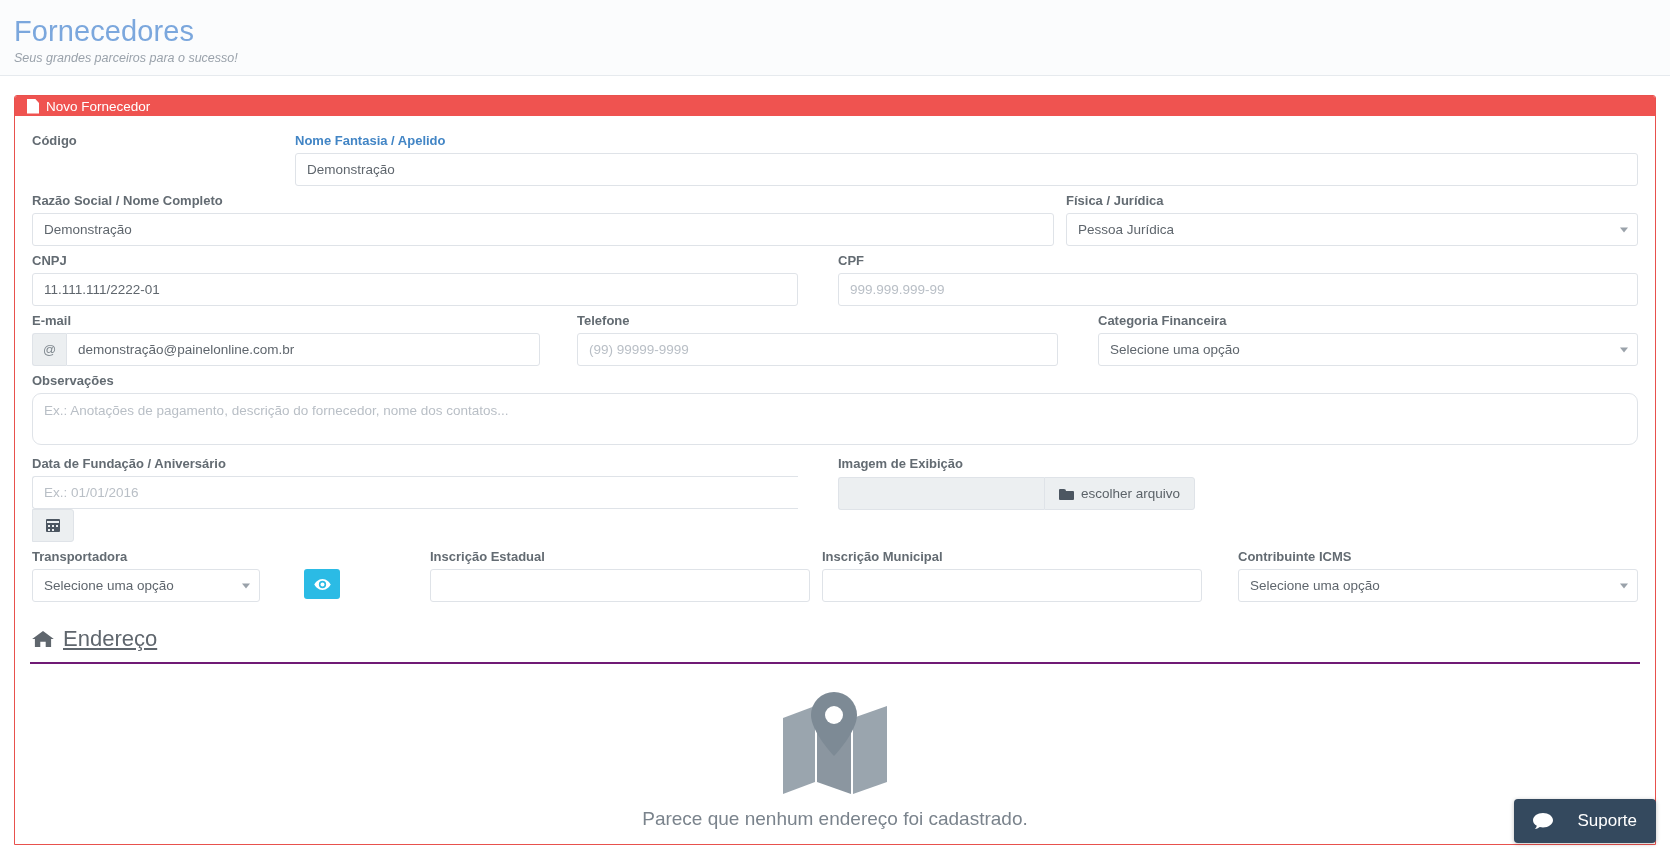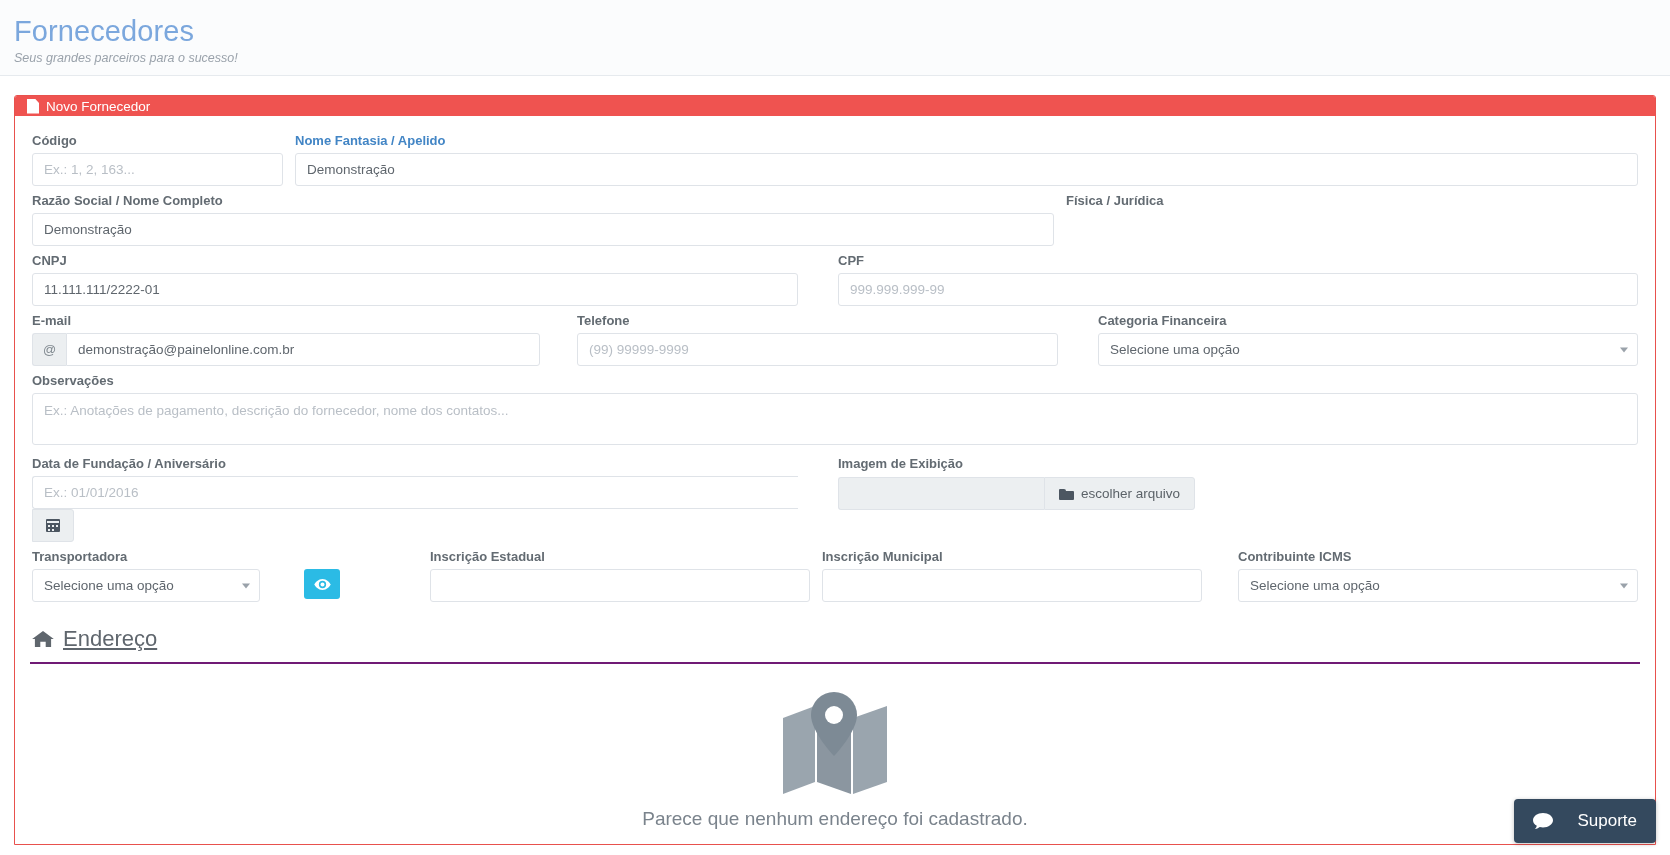--- a/index.html
+++ b/index.html
@@ -121,21 +121,21 @@
     border-radius: 3px 0 0 3px;
     background: #eceff1;
     display: flex; align-items: center; justify-content: center;
     font-size: 13px; color: #808990;
   }
   .igroup .inp { border-radius: 0 3px 3px 0; }
 
   
   .ta {
     width: 100%; height: 52px;
-    border: 1px solid #dfe3e8; border-radius: 3px;
+    border: 1px solid #dfe3e8; border-radius: 9px;
     background: #fff; resize: none;
     font-family: "Liberation Sans", sans-serif;
     font-size: 13.5px; color: #5f666d;
     padding: 8px 11px; outline: none;
     line-height: 18px;
   }
   .ta::placeholder { color: #b9bfc6; }
 
   
   .dgroup { display: flex; width: 100%; flex-direction: column; }
@@ -252,35 +252,38 @@
     <div class="panel-heading">
       <span class="file-icon"></span>
       <span>Novo Fornecedor</span>
     </div>
 
     <div class="panel-body">
 
       <div class="row">
         <div class="col" style="width:255px">
           <label class="fl">Código</label>
-          <input class="inp" type="text" placeholder="Ex.: 1, 2, 163..." style="">
         </div>
         <div class="col" style="flex:1">
           <label class="fl req">Nome Fantasia / Apelido</label>
           <input class="inp" type="text" value="Demonstração" style="">
         </div>
       </div>
 
       <div class="row">
         <div class="col" style="width:1026px">
           <label class="fl">Razão Social / Nome Completo</label>
           <input class="inp" type="text" value="Demonstração" style="">
         </div>
         <div class="col" style="flex:1">
           <label class="fl">Física / Jurídica</label>
+          <div class="sel">
+            <span>Pessoa Jurídica</span>
+            <span class="caret"></span>
+          </div>
         </div>
       </div>
 
       <div class="row">
         <div class="col" style="width:770px">
           <label class="fl">CNPJ</label>
           <input class="inp" type="text" value="11.111.111/2222-01" style="">
         </div>
         <div class="col" style="flex:1;margin-left:28px">
           <label class="fl">CPF</label>

